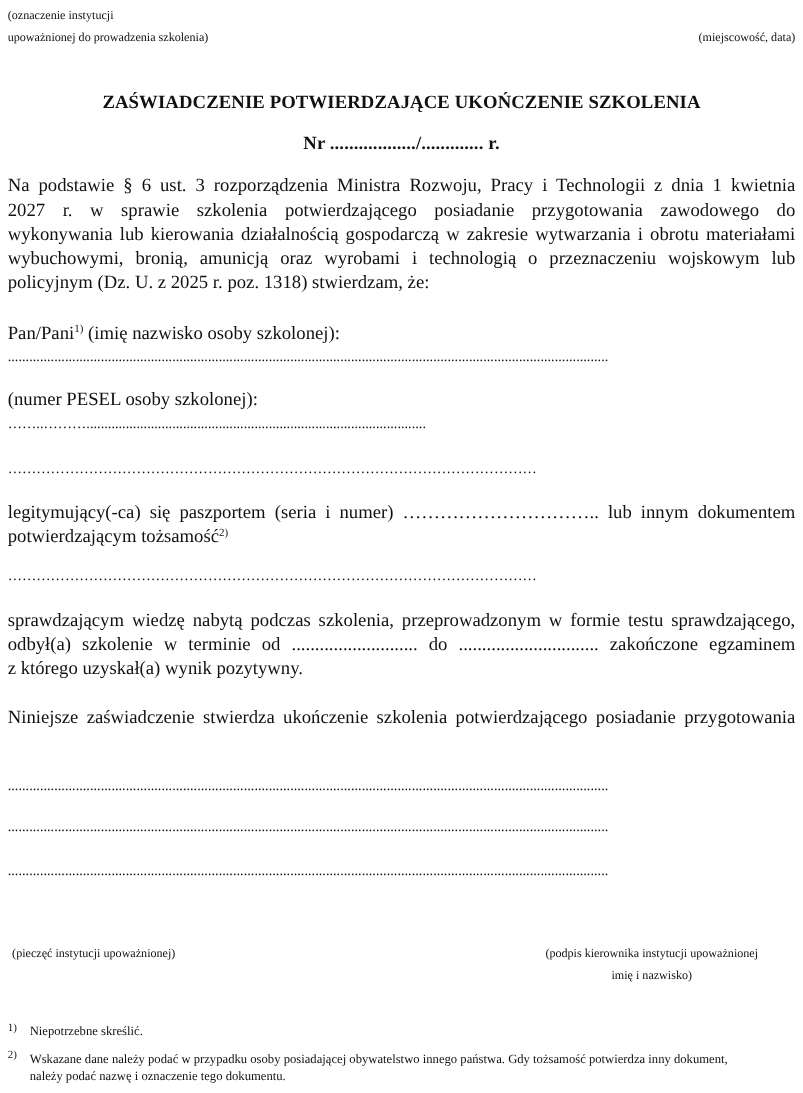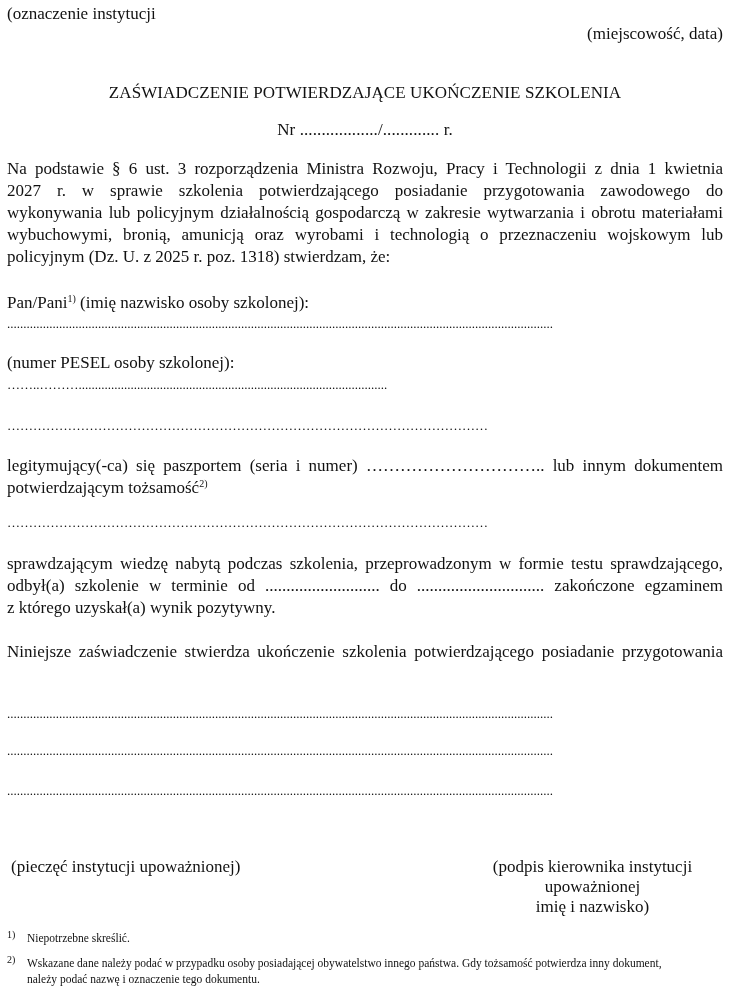--- a/index.html
+++ b/index.html
@@ -1,44 +1,45 @@
 <!DOCTYPE html>
 <html><head>
 <meta charset="utf-8">
 <style>
   html, body { margin: 0; padding: 0; background: #ffffff; }
   body {
     width: 730px; height: 994px; position: relative; overflow: hidden;
     font-family: "Liberation Serif", serif; color: #111;
   }
   .abs { position: absolute; }
-  .small { font-size: 17px; line-height: 20px; }
+  .small { font-size: 11px; line-height: 20px; }
   .body { font-size: 17px; line-height: 22px; }
   .justline { text-align: justify; text-align-last: justify; }
-  .title { font-weight: normal; font-size: 17px; text-align: center; width: 730px; left: 0; letter-spacing: 0.1px; }
+  .title { font-weight: bold; font-size: 17px; text-align: center; width: 730px; left: 0; letter-spacing: 0.1px; }
   sup { font-size: 10px; line-height: 0; vertical-align: 6px; }
   .dots { white-space: nowrap; overflow: hidden; font-size: 13px; letter-spacing: 0px; }
   .fn { font-size: 11.5px; line-height: 16px; }
   .fnnum { font-size: 10px; position: absolute; }
 </style>
 </head>
 <body>
 
 <div class="abs small" style="left:7px; top:4px;">
   <div>(oznaczenie instytucji</div>
+  <div>upoważnionej do prowadzenia szkolenia)</div>
 </div>
 <div class="abs small" style="right:7px; top:24px;text-align:right;">(miejscowość, data)</div>
 
 <div class="abs title" style="top:83px;">ZAŚWIADCZENIE POTWIERDZAJĄCE UKOŃCZENIE SZKOLENIA</div>
 <div class="abs title" style="top:120px;">Nr ................../............. r.</div>
 
 <div class="abs body" style="left:7px; top:158px; width:716px;">
   <div class="justline">Na podstawie § 6 ust. 3 rozporządzenia Ministra Rozwoju, Pracy i Technologii  z dnia 1 kwietnia</div>
   <div class="justline">2027 r. w sprawie szkolenia potwierdzającego posiadanie przygotowania zawodowego do</div>
-  <div class="justline">wykonywania lub policyjnym działalnością gospodarczą w zakresie wytwarzania i obrotu materiałami</div>
+  <div class="justline">wykonywania lub kierowania działalnością gospodarczą w zakresie wytwarzania i obrotu materiałami</div>
   <div class="justline">wybuchowymi, bronią, amunicją oraz wyrobami i technologią o przeznaczeniu wojskowym lub</div>
   <div>policyjnym (Dz. U. z 2025 r. poz. 1318) stwierdzam, że:</div>
 </div>
 
 <div class="abs body" style="left:7px; top:292px;">
   <span>Pan/Pani</span><sup>1)</sup><span> (imię nazwisko osoby szkolonej):</span>
 </div>
 <div class="abs dots" style="left:7px; top:316px; width:716px;">........................................................................................................................................................................</div>
 
 <div class="abs body" style="left:7px; top:352px;">(numer PESEL osoby szkolonej):</div>

